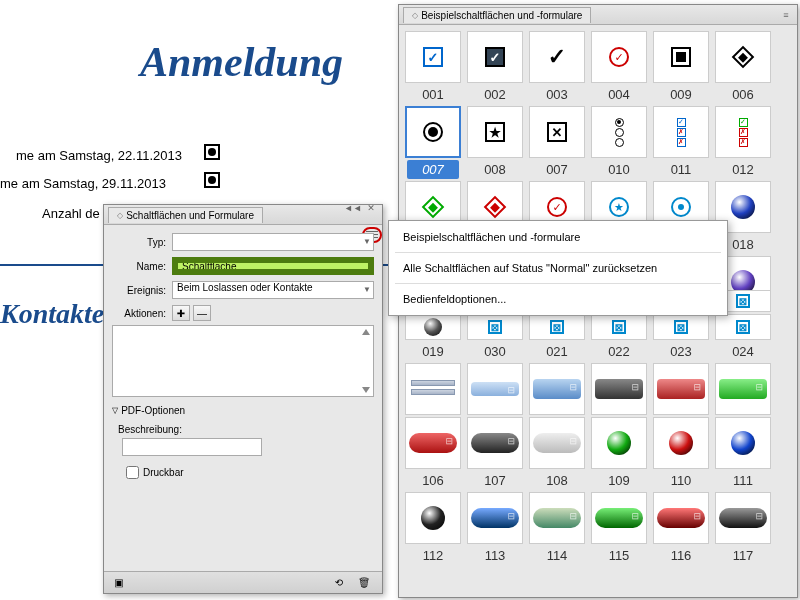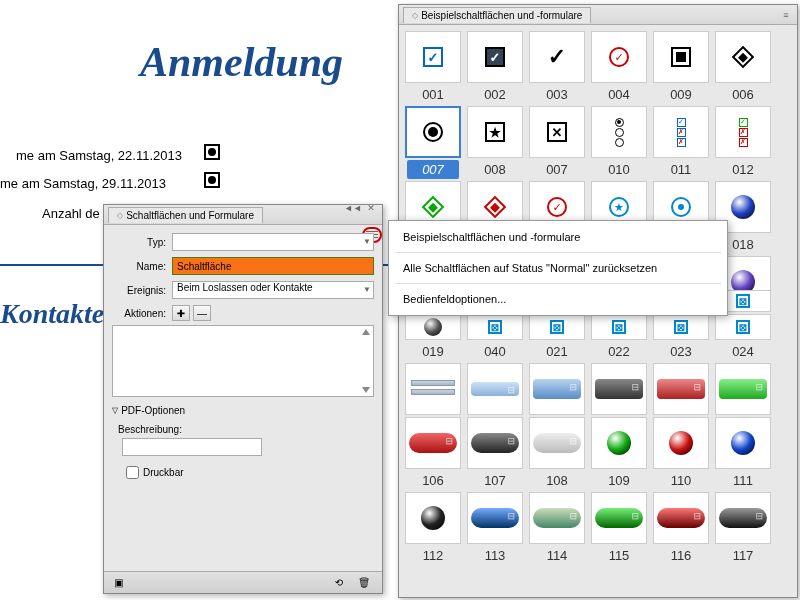--- a/index.html
+++ b/index.html
@@ -15,21 +15,21 @@
 .panel { position: absolute; background: #e8e8e8; border: 1px solid #888; box-shadow: 2px 2px 6px rgba(0,0,0,0.3); }
 .panel-header { background: linear-gradient(#e8e8e8, #d8d8d8); height: 20px; display: flex; align-items: center; padding: 0 4px; border-bottom: 1px solid #aaa; }
 .panel-tab { background: #e8e8e8; padding: 2px 8px; border: 1px solid #aaa; border-bottom: none; font-size: 10px; display: flex; align-items: center; gap: 3px; }
 .grip { color: #888; font-size: 8px; }
 .header-btn { width: 14px; height: 14px; cursor: pointer; font-size: 9px; display: flex; align-items: center; justify-content: center; color: #666; }
 
 .left-panel { left: 103px; top: 204px; width: 280px; height: 390px; }
 .left-body { padding: 8px; }
 .form-row { display: flex; align-items: center; margin-bottom: 6px; }
 .form-label { width: 60px; text-align: right; padding-right: 6px; font-size: 10px; }
-.form-input { flex: 1; height: 18px; border: 1px solid #4d7c0f; background: #f97316; font-size: 10px; padding: 0 4px; }
+.form-input { flex: 1; height: 18px; border: 6px solid #4d7c0f; background: #bef264; font-size: 10px; padding: 0 4px; }
 .form-dropdown { flex: 1; height: 18px; border: 1px solid #aaa; background: #fff; font-size: 10px; padding: 0 4px; position: relative; }
 .dropdown-arrow { position: absolute; right: 2px; top: 3px; font-size: 8px; color: #666; }
 .actions-row { display: flex; align-items: center; margin-bottom: 4px; }
 .icon-btn { width: 18px; height: 16px; border: 1px solid #aaa; background: linear-gradient(#f8f8f8,#ddd); margin-right: 3px; display: flex; align-items: center; justify-content: center; font-size: 10px; cursor: pointer; }
 .actions-list { height: 72px; border: 1px solid #aaa; background: #fff; margin-bottom: 8px; position: relative; }
 .scroll-triangle-up { position: absolute; right: 3px; top: 3px; width: 0; height: 0; border-left: 4px solid transparent; border-right: 4px solid transparent; border-bottom: 6px solid #888; }
 .scroll-triangle-down { position: absolute; right: 3px; bottom: 3px; width: 0; height: 0; border-left: 4px solid transparent; border-right: 4px solid transparent; border-top: 6px solid #888; }
 .check-row { display: flex; align-items: center; margin-bottom: 8px; font-size: 10px; }
 .check-row input { margin-right: 4px; }
 .section-header { display: flex; align-items: center; font-size: 10px; margin-bottom: 8px; }
@@ -383,21 +383,21 @@
           <div class="swatch" style="height:26px">
             <div class="chk-sq" style="border-color:#08c;color:#08c;width:14px;height:14px;font-size:10px">⊠</div>
           </div>
         </div>
     </div>
     <div class="grid-row">
       <div class="grid-cell">
           <div class="swatch-label">019</div>
         </div>
       <div class="grid-cell">
-          <div class="swatch-label">040</div>
+          <div class="swatch-label">030</div>
         </div>
       <div class="grid-cell">
           <div class="swatch-label">021</div>
         </div>
       <div class="grid-cell">
           <div class="swatch-label">022</div>
         </div>
       <div class="grid-cell">
           <div class="swatch-label">023</div>
         </div>

